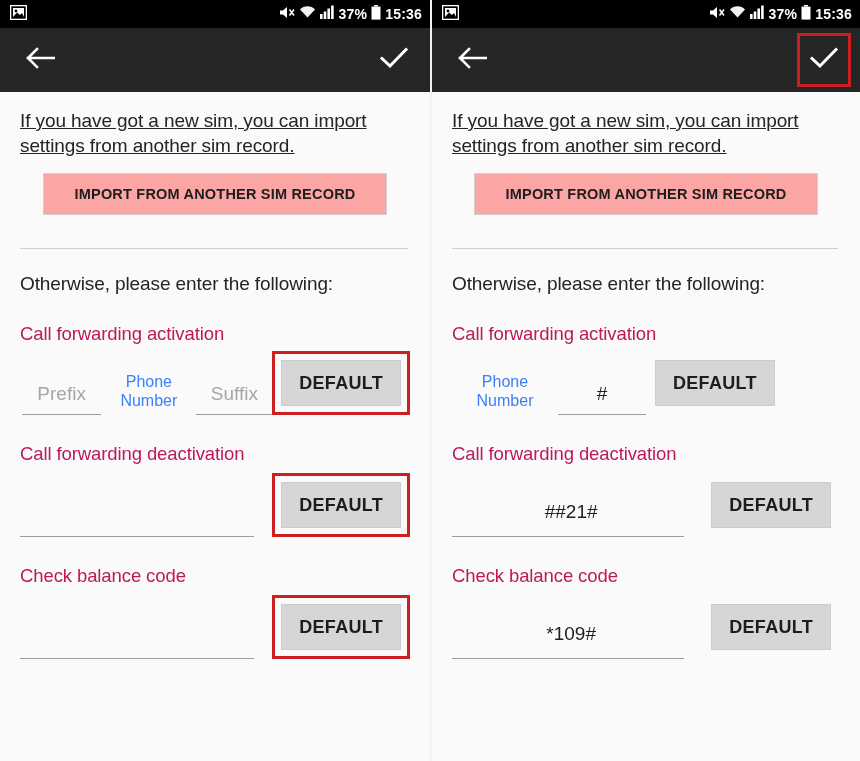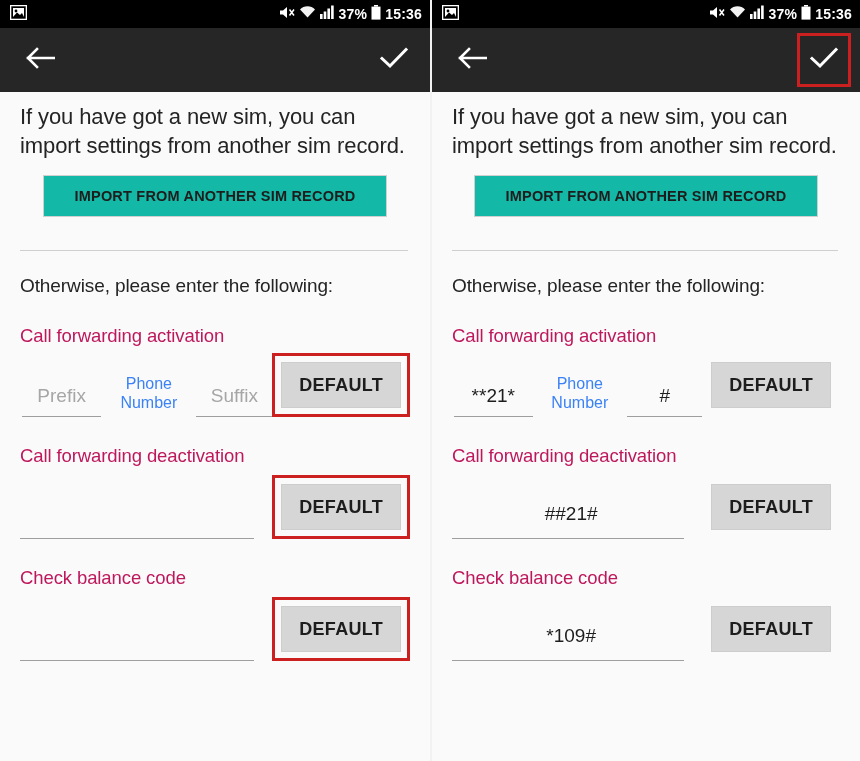--- a/index.html
+++ b/index.html
@@ -87,35 +87,36 @@
   }
 
   
   .content {
     padding: 0 20px;
     position: relative;
     height: 669px;
   }
 
   .intro {
-    font-size: 22px;
+    font-size: 19px;
     line-height: 1.33;
     color: #242424;
-    margin-top: 10px;
+    margin-top: 16px;
     letter-spacing: -0.1px;
+    text-decoration: underline;
   }
 
   .import-row {
     display: flex;
     justify-content: center;
     margin-top: 14px;
   }
 
   .btn-flat {
-    background: #14b8a6;
+    background: #fca5a5;
     border: 1px solid #d0d0d0;
     color: #1d1d1d;
     font-size: 14.5px;
     font-weight: 700;
     letter-spacing: 0.2px;
     padding: 13px 31px;
     line-height: 1;
     font-family: "Liberation Sans", sans-serif;
   }
 
@@ -406,21 +407,20 @@
       <div class="import-row">
         <button class="btn-flat">IMPORT FROM ANOTHER SIM RECORD</button>
       </div>
 
       <div class="divider"></div>
 
       <div class="subtitle">Otherwise, please enter the following:</div>
 
       <div class="field-label">Call forwarding activation</div>
       <div class="row">
-        <div class="field prefix filled">**21*</div>
         <div class="phone-number">
           <div>
             <span>Phone</span>
             <span>Number</span>
           </div>
         </div>
         <div class="field suffix filled">#</div>
         <div class="default-wrap no-box">
 
           <button class="btn-default">DEFAULT</button>

